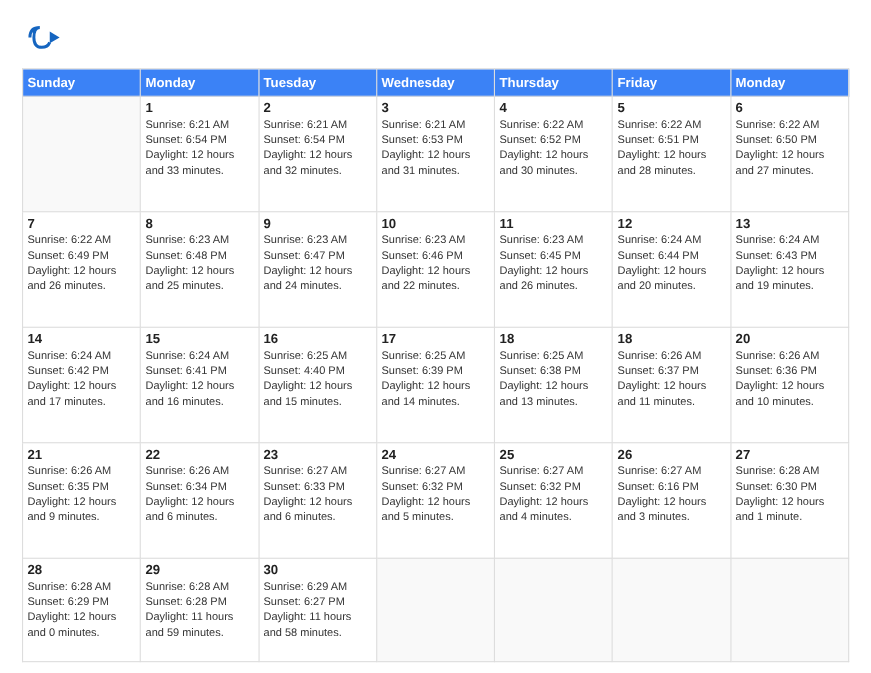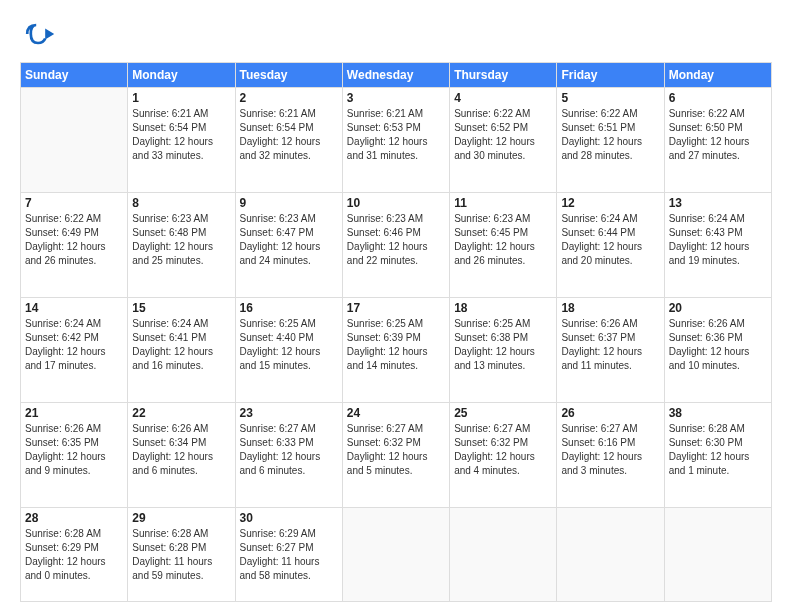--- a/index.html
+++ b/index.html
@@ -243,21 +243,21 @@
           </td>
           <td>
             <span class="day-number">25</span>
             <div class="day-info"><span>Sunrise: 6:27 AM</span><br><span>Sunset: 6:32 PM</span><br><span>Daylight: 12 hours</span><br><span>and 4 minutes.</span></div>
           </td>
           <td>
             <span class="day-number">26</span>
             <div class="day-info"><span>Sunrise: 6:27 AM</span><br><span>Sunset: 6:16 PM</span><br><span>Daylight: 12 hours</span><br><span>and 3 minutes.</span></div>
           </td>
           <td>
-            <span class="day-number">38</span>
+            <span class="day-number">27</span>
             <div class="day-info"><span>Sunrise: 6:28 AM</span><br><span>Sunset: 6:30 PM</span><br><span>Daylight: 12 hours</span><br><span>and 1 minute.</span></div>
           </td>
         </tr>
         <tr class="last-row">
           <td>
             <span class="day-number">28</span>
             <div class="day-info"><span>Sunrise: 6:28 AM</span><br><span>Sunset: 6:29 PM</span><br><span>Daylight: 12 hours</span><br><span>and 0 minutes.</span></div>
           </td>
           <td>
             <span class="day-number">29</span>

